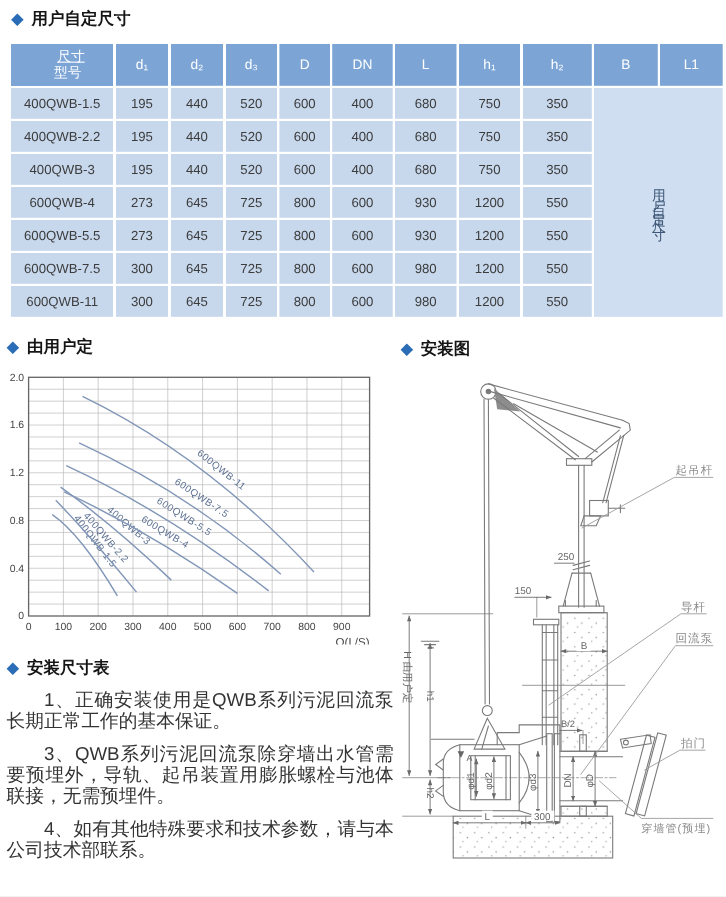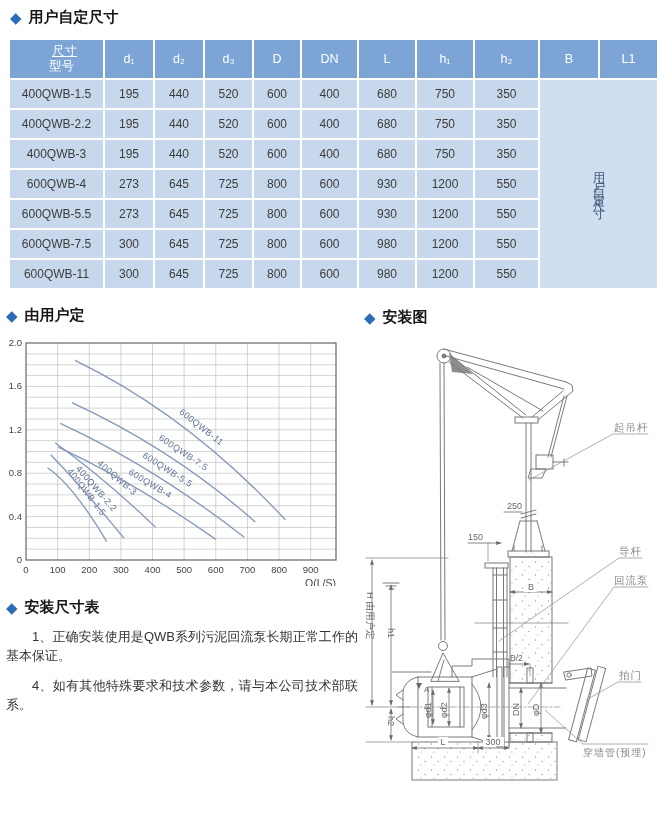--- a/index.html
+++ b/index.html
@@ -20,21 +20,21 @@
   .dim-table tbody td{background:var(--row-bg);color:var(--row-text);height:28px;}
   .dim-table td.merged{background:var(--merged-bg);vertical-align:middle;}
   .corner{position:relative;
     background:var(--header-bg) linear-gradient(to bottom right,transparent 48.8%,#fff 48.8%,#fff 51.2%,transparent 51.2%);}
   .corner .tr{position:absolute;top:3px;right:26px;font-size:12.5px;text-decoration:underline;}
   .corner .bl{position:absolute;bottom:3px;left:7px;font-size:12.5px;margin-left:32px;}
   .vtext{display:inline-block;writing-mode:vertical-lr;text-orientation:upright;
          letter-spacing:7px;color:var(--note-text);font-size:12.5px;}
   
   .notes{position:absolute;left:6px;top:620px;width:352px;}
-  .notes p{margin:7px 0 11px;font-size:13px;line-height:19px;color:#333;
+  .notes p{margin:7px 0 11px;font-size:17px;line-height:19px;color:#333;
            text-align:justify;text-indent:2em;}
   svg text{font-family:"Liberation Sans","DejaVu Sans",sans-serif;}
 </style>
 </head>
 <body>
 
 <div class="page">
 
   <div class="sec-title" style="left:10px;top:8px;">
     <span class="diamond">◆</span>
@@ -391,16 +391,17 @@
       <text x="583" y="756" font-size="10">穿墙管(预埋)</text>
     </g>
   </svg>
 
   <div class="sec-title" style="left:6px;top:598px;">
     <span class="diamond">◆</span>
     <span>安装尺寸表</span>
   </div>
   <div class="notes">
     <p>1、正确安装使用是QWB系列污泥回流泵长期正常工作的基本保证。</p>
+    <p>3、QWB系列污泥回流泵除穿墙出水管需要预埋外，导轨、起吊装置用膨胀螺栓与池体联接，无需预埋件。</p>
     <p>4、如有其他特殊要求和技术参数，请与本公司技术部联系。</p>
   </div>
 
 </div>
 
 </body></html>

